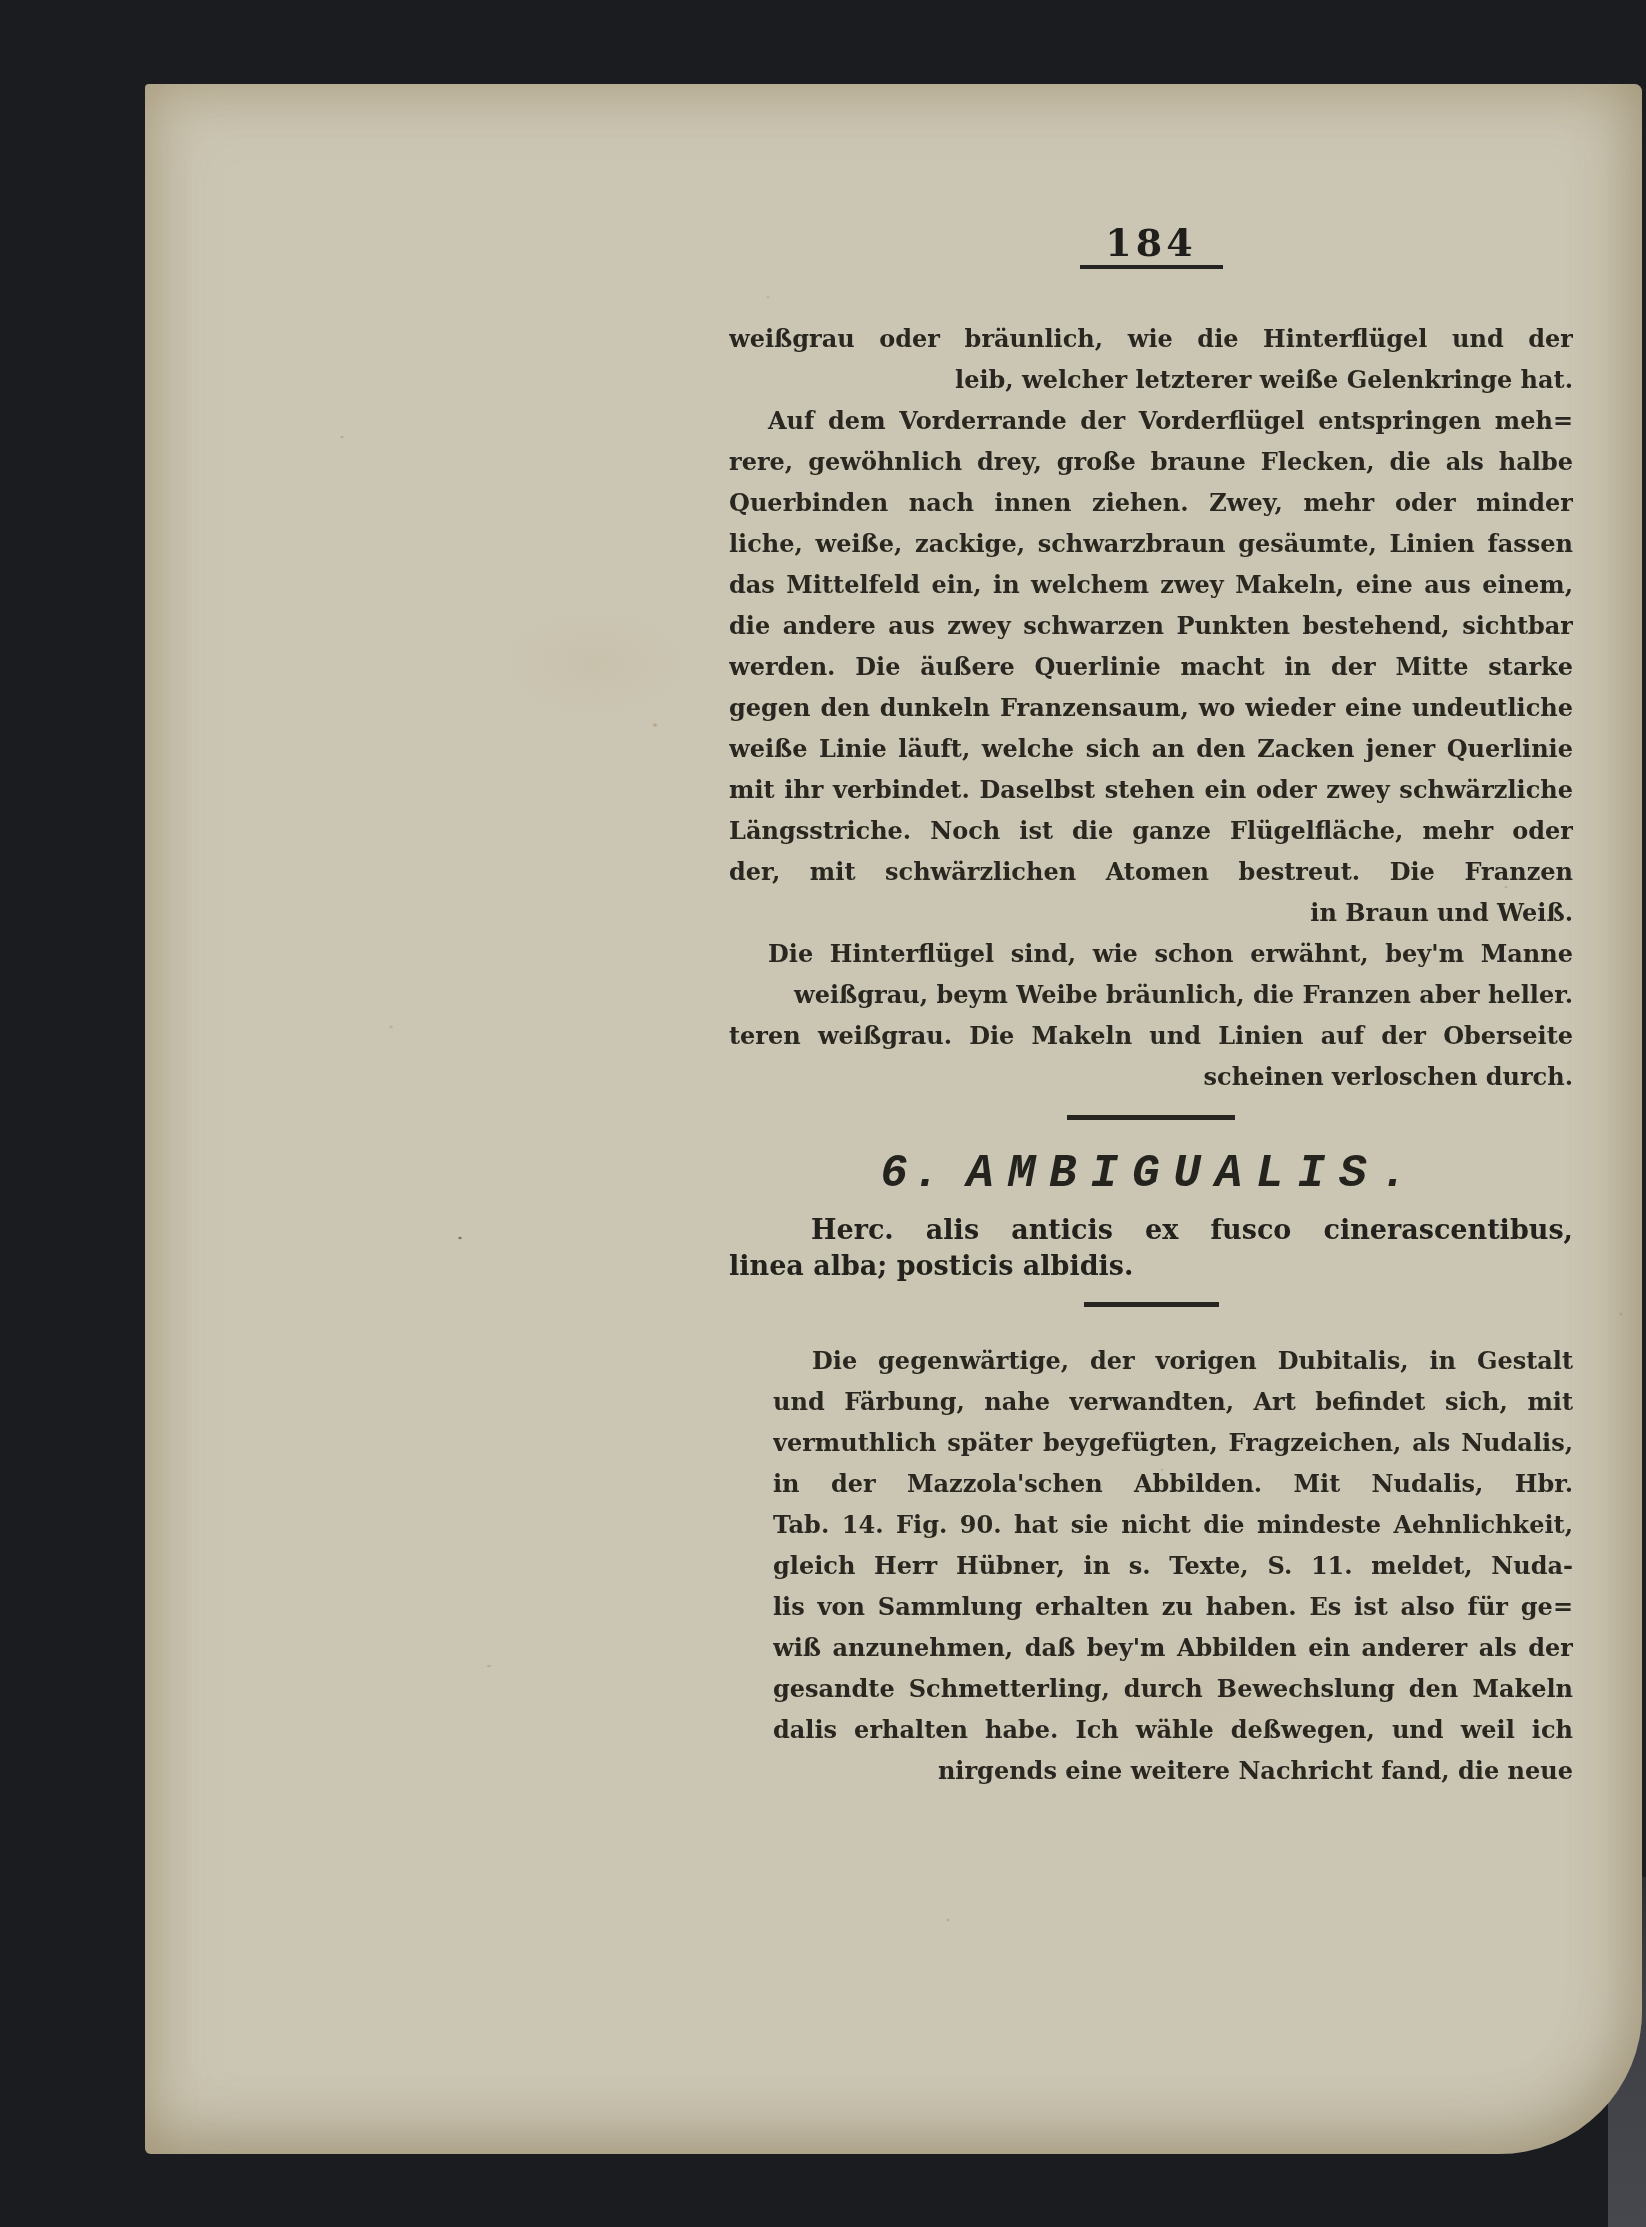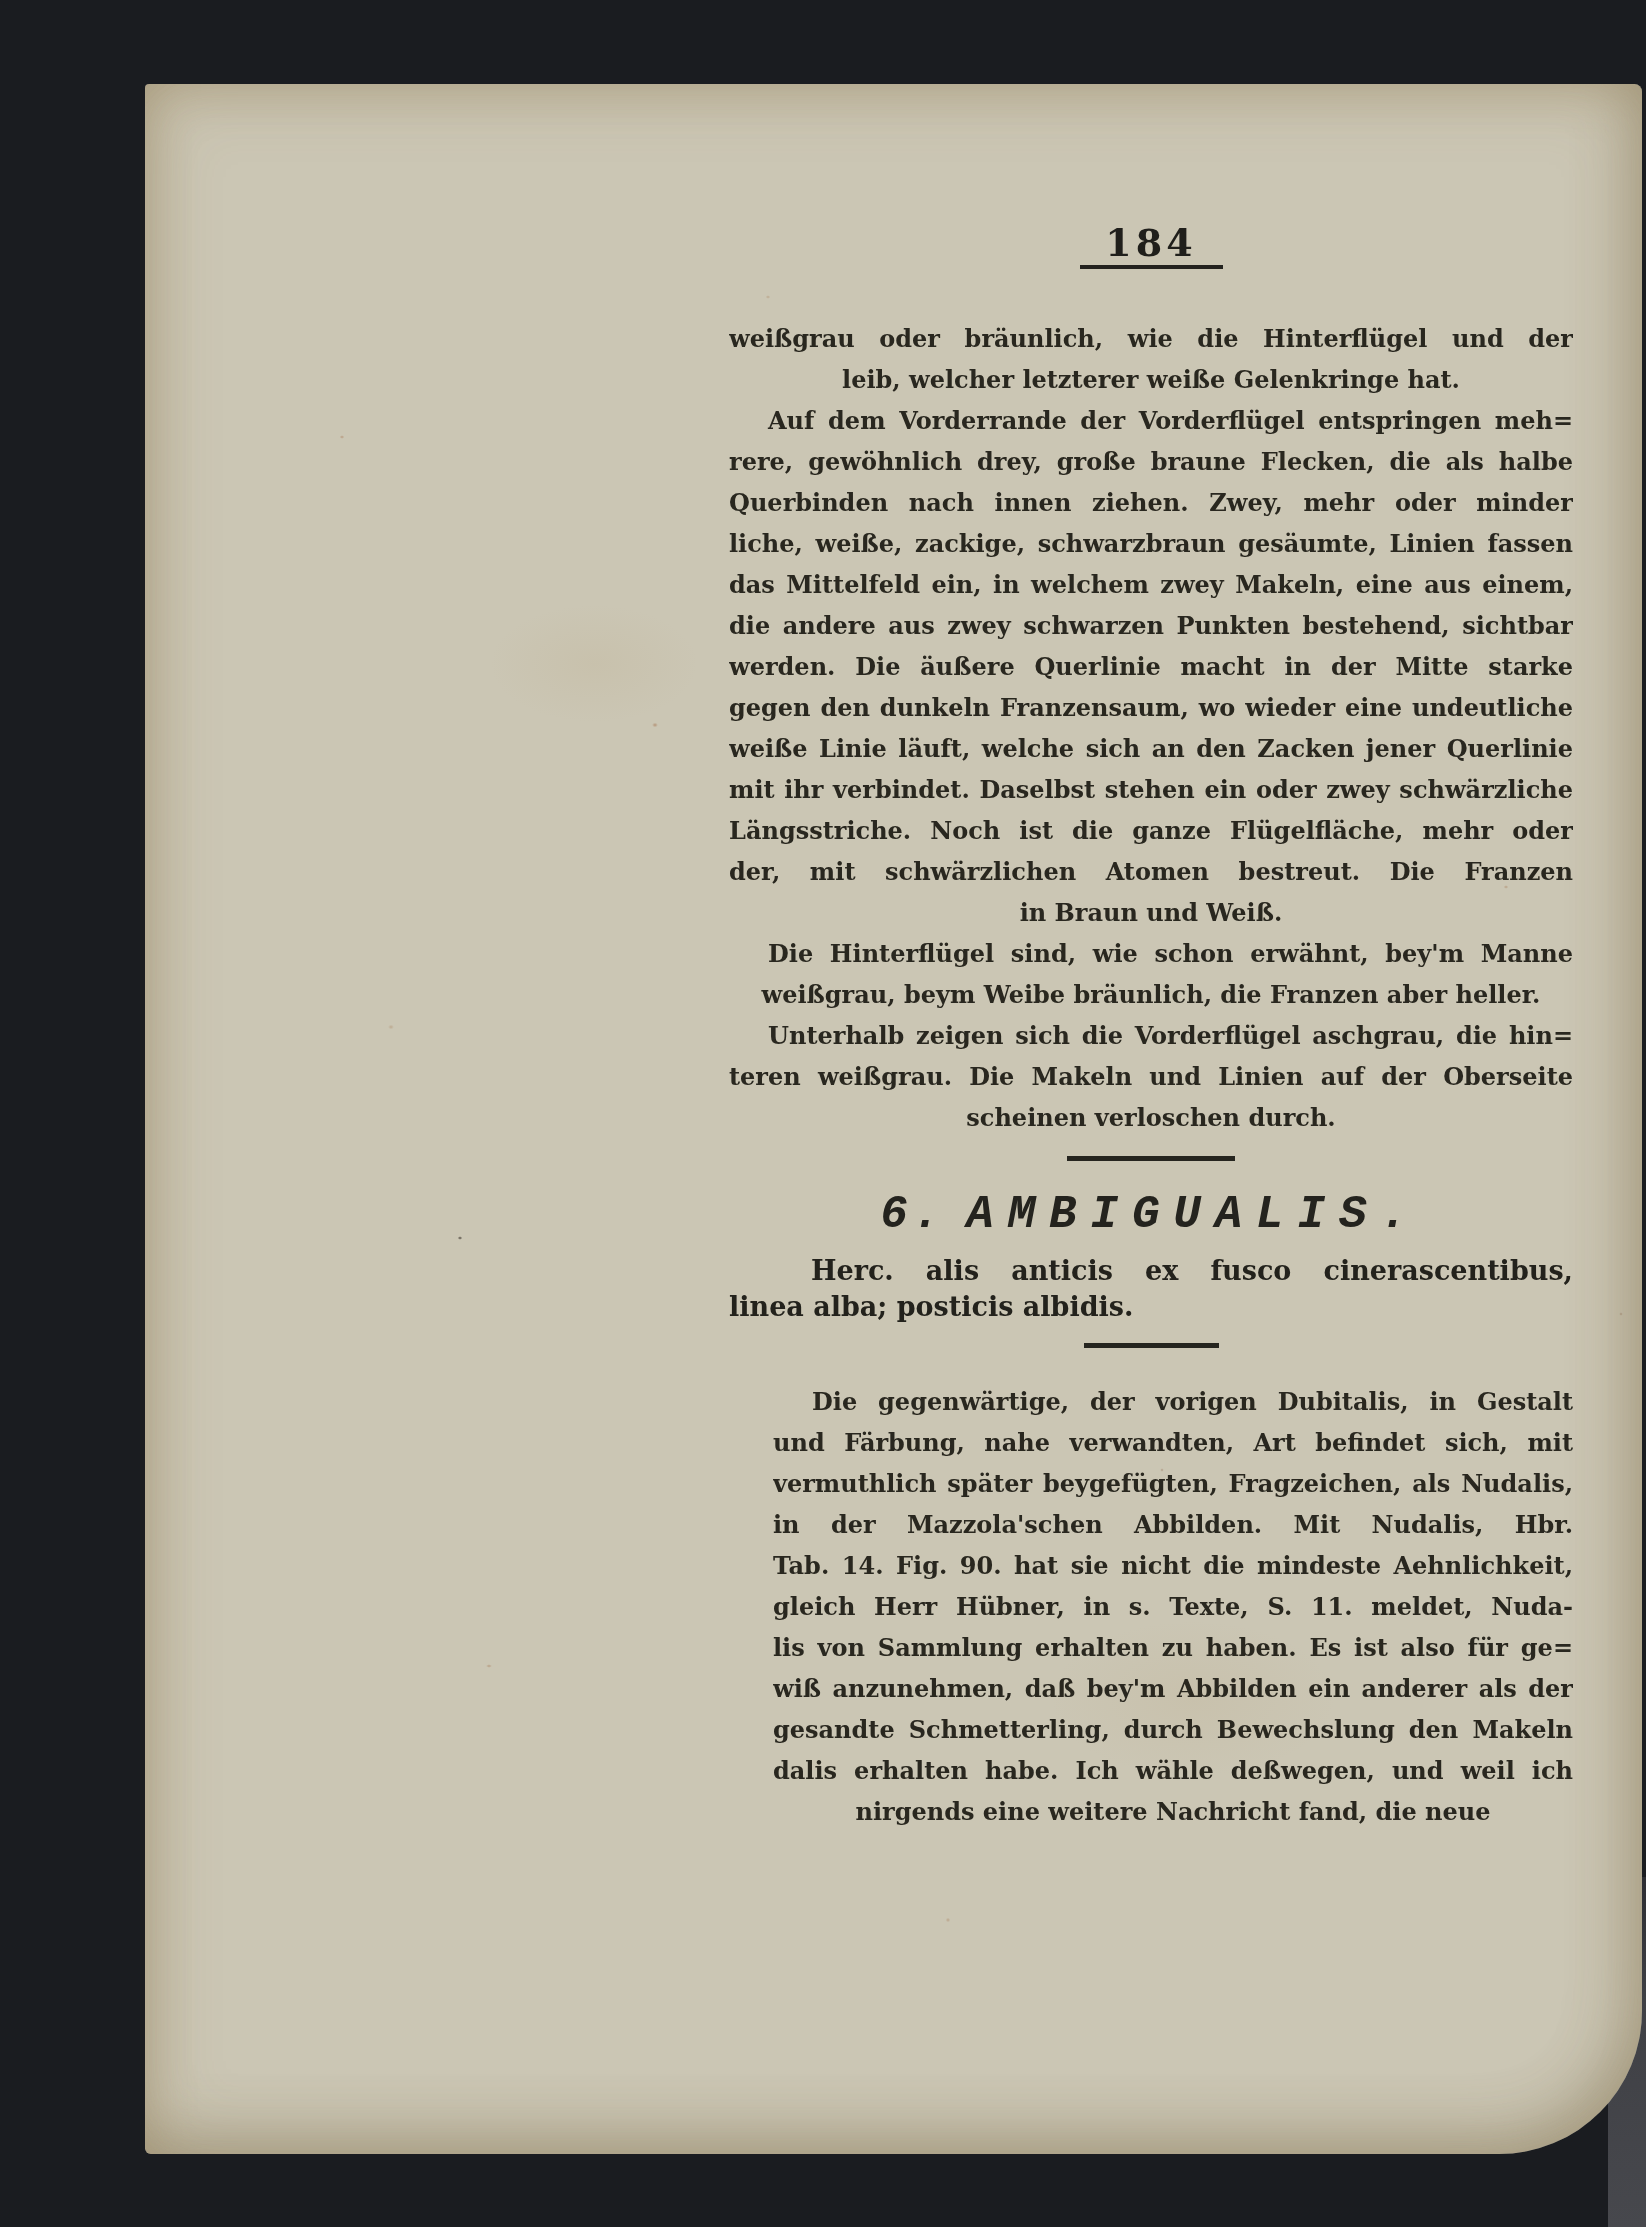--- a/index.html
+++ b/index.html
@@ -45,21 +45,21 @@
   }
   .pagenum-rule{width:143px;height:4.9px;background:#24231f;margin:2.5px auto 0;}
 
   .body-block{margin-top:49px;}
   .para{margin:0;}
   .line{
     display:block;height:41px;line-height:41px;overflow:hidden;
     font-size:24px;font-weight:bold;text-align:justify;color:#29271f;
   }
   .line.jl::after{content:"";display:inline-block;width:100%;height:0;}
-  .line.last{text-align:center;}
+  .line.last{text-align:right;}
   .line.ind{text-indent:39px;}
 
   .sec-rule{height:4.9px;background:#26251f;margin-left:auto;margin-right:auto;}
   .sec-rule.top{width:168px;margin-top:18px;}
   .sec-rule.bottom{width:135px;margin-top:18px;}
 
   .heading{
     margin-top:28px;text-align:center;font-style:italic;font-weight:bold;
     font-size:46px;line-height:52px;color:#24231e;white-space:nowrap;font-family:Liberation Mono, monospace;
   }
@@ -107,21 +107,20 @@
             <div class="line jl">mit ihr verbindet. Daselbst stehen ein oder zwey schwärzliche</div>
             <div class="line jl">Längsstriche. Noch ist die ganze Flügelfläche, mehr oder min=</div>
             <div class="line jl">der, mit schwärzlichen Atomen bestreut. Die Franzen wechseln</div>
             <div class="line last">in Braun und Weiß.</div>
           </div>
           <div class="para">
             <div class="line jl ind">Die Hinterflügel sind, wie schon erwähnt, bey'm Manne</div>
             <div class="line last">weißgrau, beym Weibe bräunlich, die Franzen aber heller.</div>
           </div>
           <div class="para">
-            <div class="line jl ind">Unterhalb zeigen sich die Vorderflügel aschgrau, die hin=</div>
             <div class="line jl">teren weißgrau. Die Makeln und Linien auf der Oberseite</div>
             <div class="line last">scheinen verloschen durch.</div>
           </div>
         </div>
 
       <div class="sec-rule top"></div>
 
       <div class="heading">
         <span class="num">6.</span><span class="title">AMBIGUALIS.</span>
       </div>

